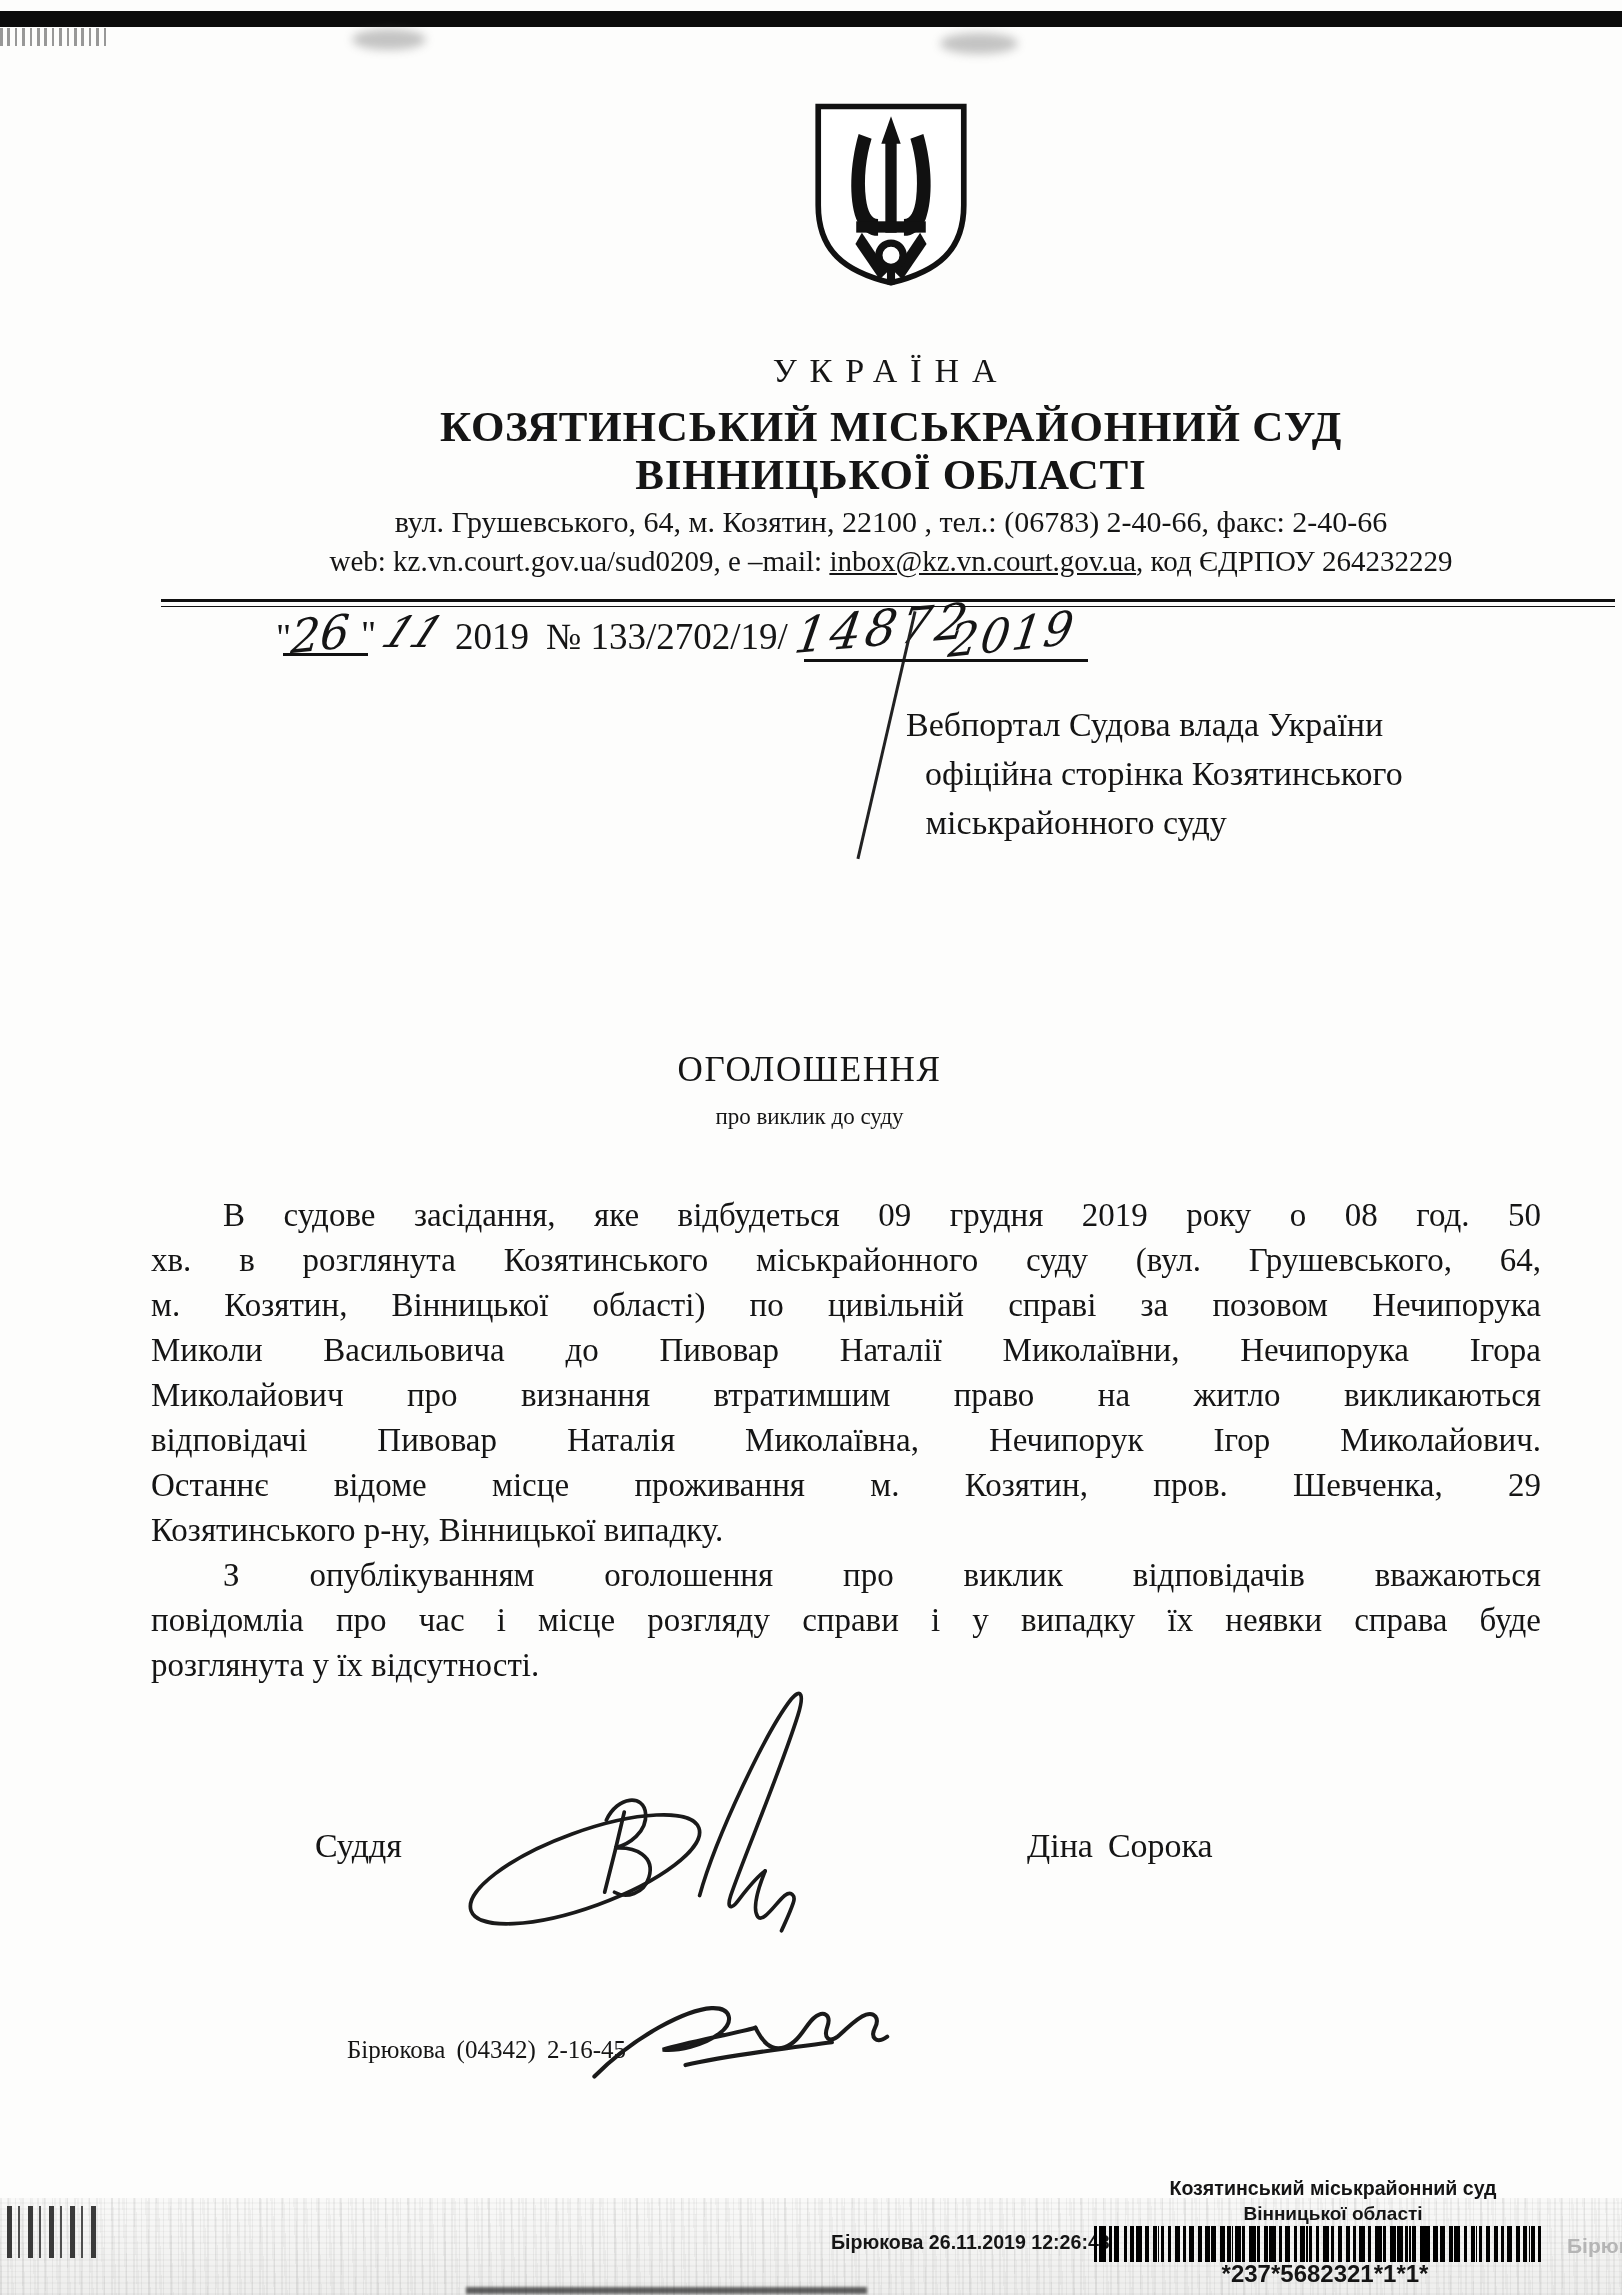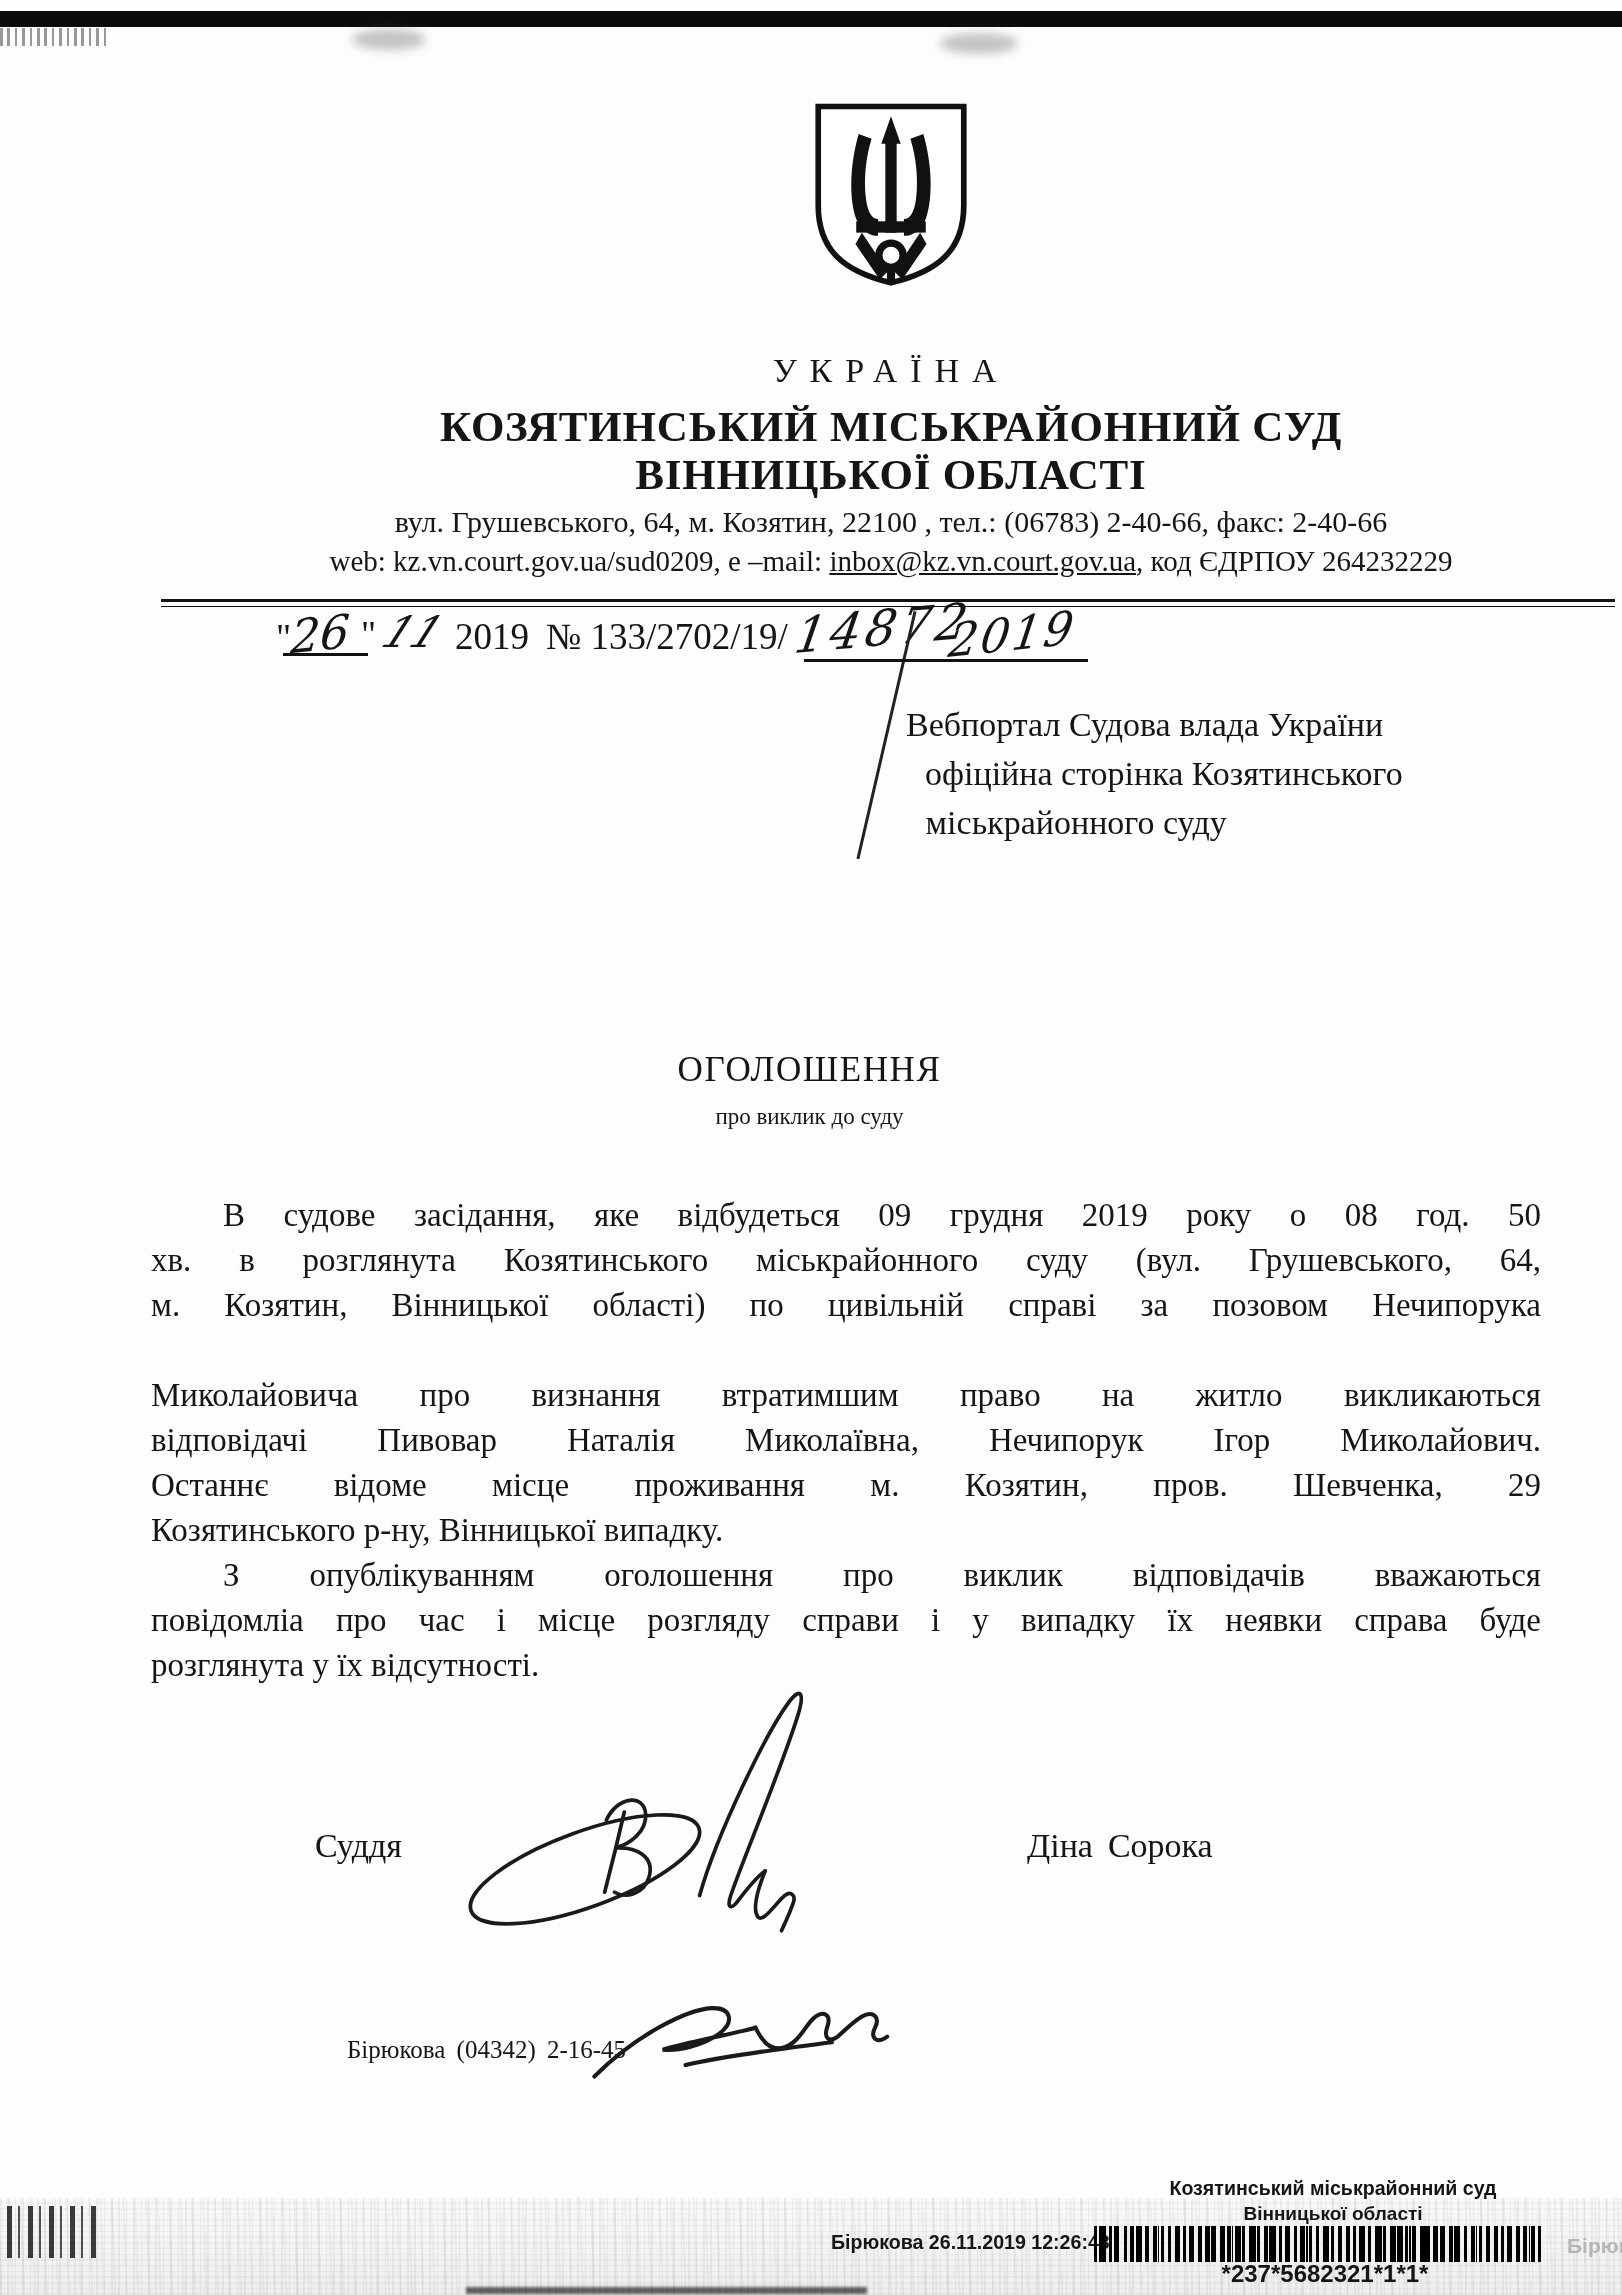--- a/index.html
+++ b/index.html
@@ -122,21 +122,22 @@
   </div>
 
   <div class="abs title-wrap">
     <div class="title1">ОГОЛОШЕННЯ</div>
     <div class="title2">про виклик до суду</div>
   </div>
 
   <div class="abs bodytxt indent" style="top:1197px;">В судове засідання, яке відбудеться  09 грудня 2019 року о 08 год. 50</div>
   <div class="abs bodytxt" style="top:1242px;">хв. в розглянута Козятинського міськрайонного суду (вул. Грушевського, 64,</div>
   <div class="abs bodytxt" style="top:1287px;">м. Козятин, Вінницької області) по цивільній справі за позовом  Нечипорука</div>
-  <div class="abs bodytxt" style="top:1377px;">Миколайовича  про визнання втратимшим право на житло викликаються</div>
+  <div class="abs bodytxt" style="top:1332px;">Миколи Васильовича до Пивовар Наталії Миколаївни, Нечипорука Ігора</div>
+  <div class="abs bodytxt" style="top:1377px;">Миколайович  про визнання втратимшим право на житло викликаються</div>
   <div class="abs bodytxt" style="top:1422px;">відповідачі  Пивовар Наталія Миколаївна, Нечипорук Ігор Миколайович.</div>
   <div class="abs bodytxt" style="top:1467px;">Останнє відоме місце проживання м. Козятин,   пров. Шевченка, 29</div>
   <div class="abs bodytxt lastline" style="top:1512px;">Козятинського р-ну, Вінницької випадку.</div>
 
   <div class="abs bodytxt indent" style="top:1557px;">З опублікуванням оголошення про виклик відповідачів вважаються</div>
   <div class="abs bodytxt" style="top:1602px;">повідомліа про час і місце розгляду справи і у випадку  їх неявки справа буде</div>
   <div class="abs bodytxt lastline" style="top:1647px;">розглянута у їх відсутності.</div>
 
   <div class="abs judge-label">Суддя</div>
   <div class="abs judge-name">Діна  Сорока</div>

